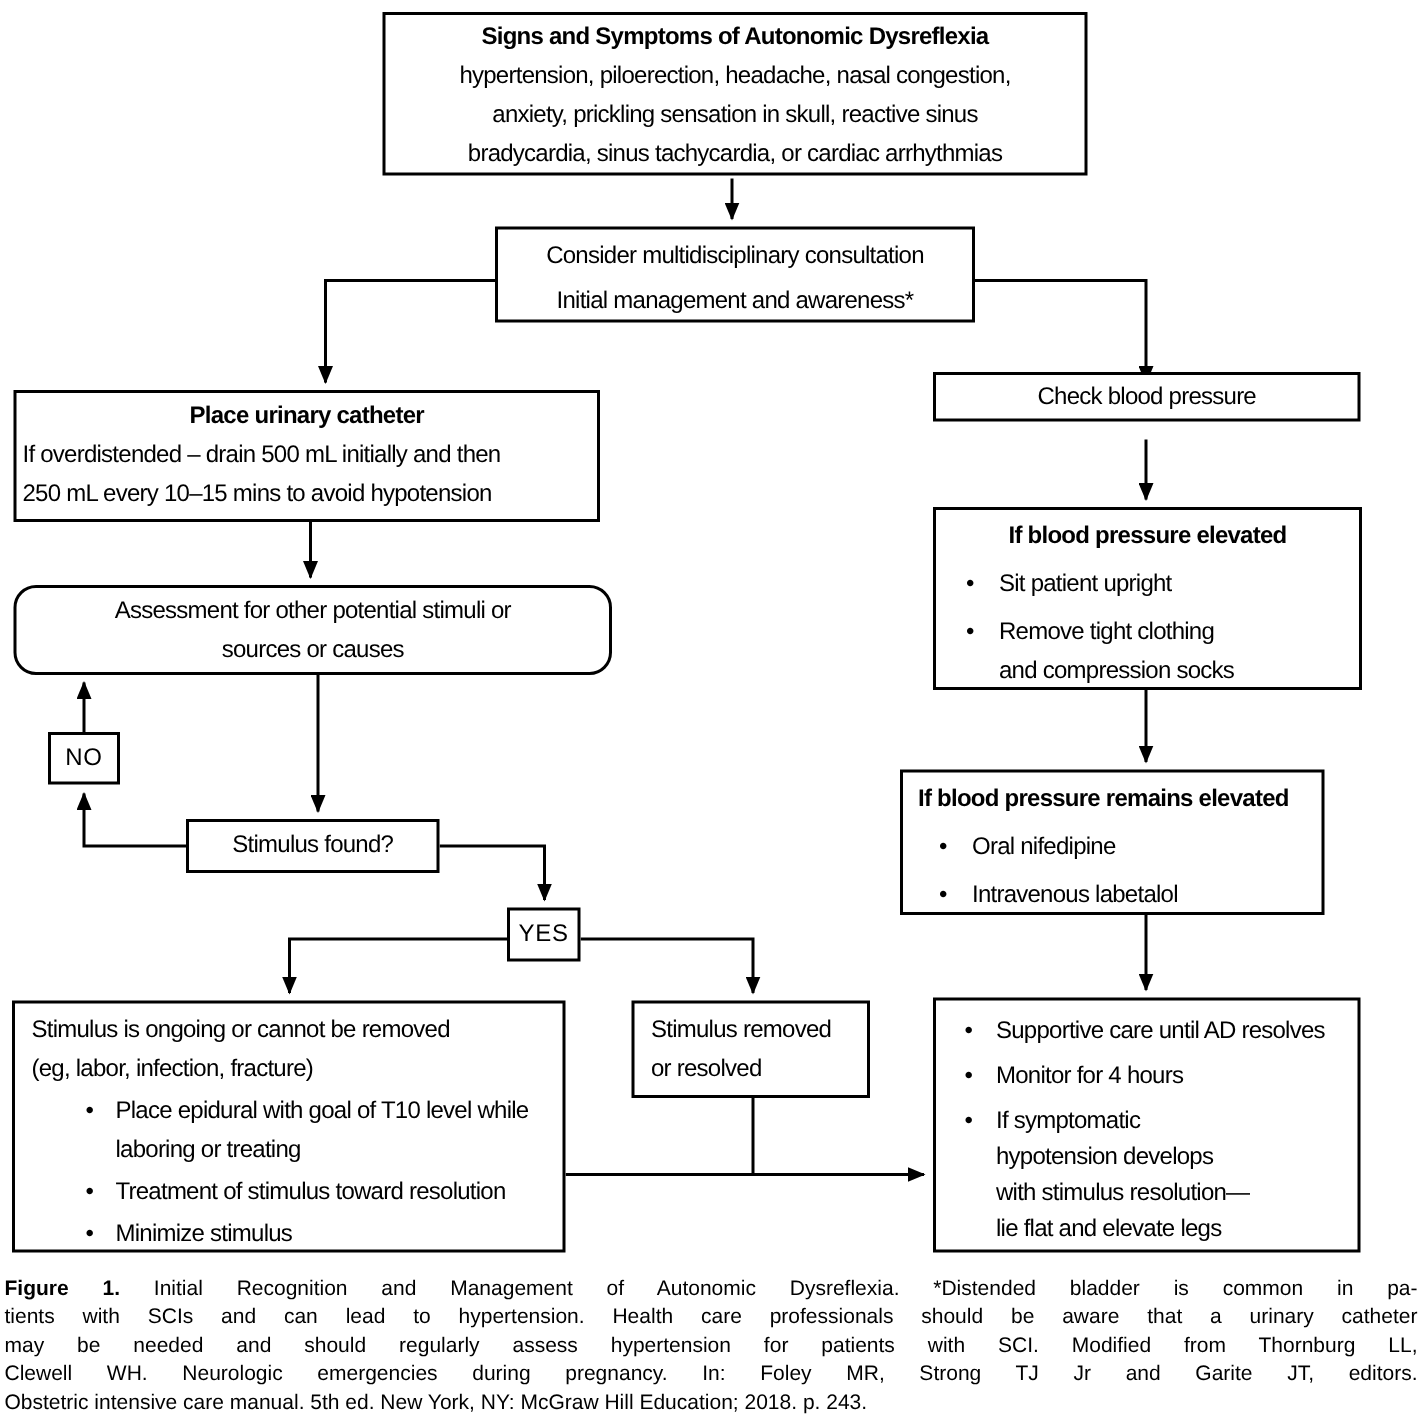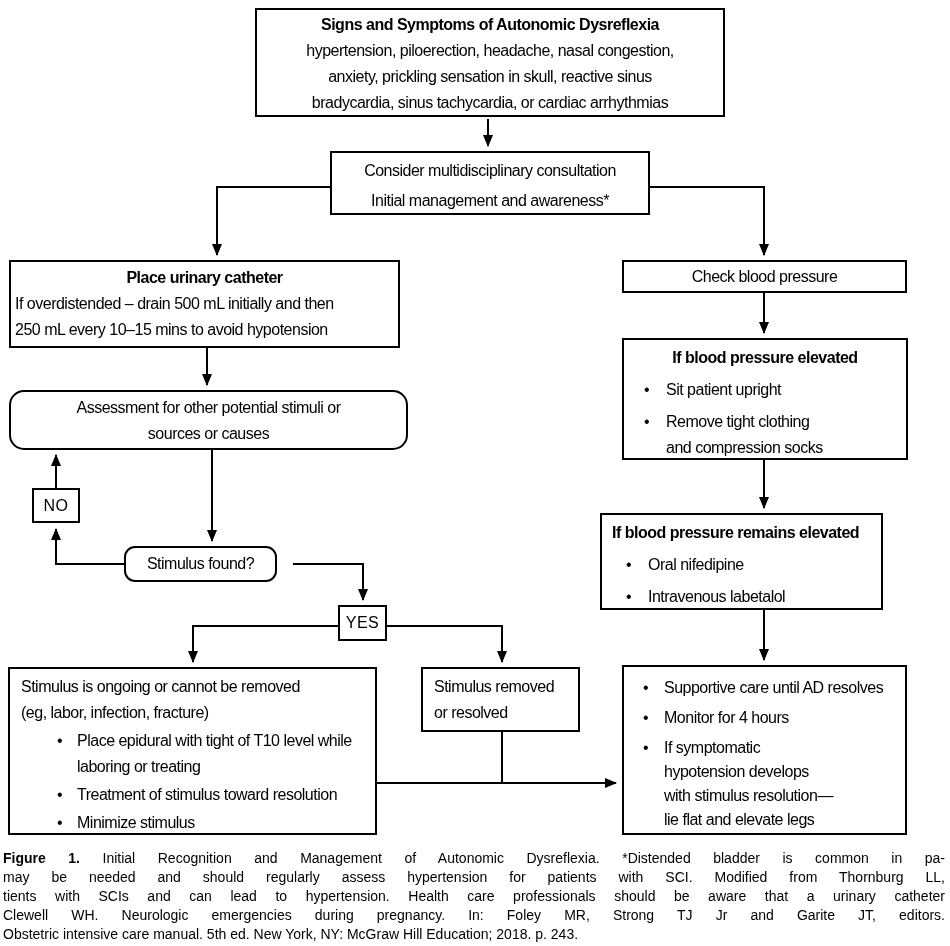--- a/index.html
+++ b/index.html
@@ -11,25 +11,25 @@
       font-size:16px;letter-spacing:-0.5px;line-height:26px;}
   .center{text-align:center;}
   .bold{font-weight:bold;}
   .pre{white-space:pre-line;}
   
   .b-signs{left:255px;top:8px;width:470px;height:109px;padding-top:2px;}
   .b-consult{left:330px;top:151px;width:320px;height:64px;padding-top:3px;line-height:30px;}
   .b-catheter{left:9px;top:260px;width:391px;height:88px;padding:3px 4px;}
   .b-assessment{left:9px;top:390px;width:399px;height:60px;padding-top:3px;border-radius:15px;}
   .b-no{left:32px;top:488px;width:48px;height:35px;line-height:31px;letter-spacing:.5px;}
-  .b-found{left:124px;top:546px;width:153px;height:36px;line-height:32px;border-radius:11px;}
+  .b-found{left:124px;top:546px;width:169px;height:36px;line-height:32px;}
   .b-yes{left:338px;top:605px;width:49px;height:36px;line-height:32px;letter-spacing:.5px;}
   .b-ongoing{left:8px;top:667px;width:369px;height:168px;padding:5px 4px 0 11px;}
   .b-removed{left:421px;top:667px;width:159px;height:65px;padding:5px 6px 0 11px;}
-  .b-checkbp{left:622px;top:260px;width:285px;height:33px;line-height:29px;}
+  .b-checkbp{left:622px;top:248px;width:285px;height:33px;line-height:29px;}
   .b-elevated{left:622px;top:338px;width:286px;height:122px;padding:5px 6px 0 6px;}
   .b-remains{left:600px;top:513px;width:283px;height:97px;padding:5px 10px 0 10px;}
   .b-supportive{left:622px;top:665px;width:285px;height:170px;padding:9px 4px 0 6px;}
   
   ul.blist{list-style:none;margin:0;padding:0;}
   ul.blist li{position:relative;white-space:pre-line;}
   ul.blist li::before{content:"\2022";position:absolute;}
   .b-ongoing ul.blist{margin-top:2px;}
   .b-ongoing li{padding-left:56px;margin-top:2px;}
   .b-ongoing li::before{left:36px;}
@@ -98,21 +98,21 @@
     <div class="bx b-no center">NO</div>
 
     <div class="bx b-found center">Stimulus found?</div>
 
     <div class="bx b-yes center">YES</div>
 
     <div class="bx b-ongoing">
       <div class="pre">Stimulus is ongoing or cannot be removed
 (eg, labor, infection, fracture)</div>
       <ul class="blist">
-        <li>Place epidural with tight of T10 level while
+        <li>Place epidural with goal of T10 level while
 laboring or treating</li>
         <li>Treatment of stimulus toward resolution</li>
         <li>Minimize stimulus</li>
       </ul>
     </div>
 
     <div class="bx b-removed pre">Stimulus removed
 or resolved</div>
 
     <div class="bx b-checkbp center">Check blood pressure</div>
@@ -142,18 +142,18 @@
 hypotension develops
 with stimulus resolution—
 lie flat and elevate legs</li>
       </ul>
     </div>
 
   </div>
 
   <div class="caption">
     <div class="cap-line"><span class="bold">Figure 1.</span><span> Initial Recognition and Management of Autonomic Dysreflexia. *Distended bladder is common in pa-</span></div>
+    <div class="cap-line">tients with SCIs and can lead to hypertension. Health care professionals should be aware that a urinary catheter</div>
     <div class="cap-line">may be needed and should regularly assess hypertension for patients with SCI. Modified from Thornburg LL,</div>
-    <div class="cap-line">tients with SCIs and can lead to hypertension. Health care professionals should be aware that a urinary catheter</div>
     <div class="cap-line">Clewell WH. Neurologic emergencies during pregnancy. In: Foley MR, Strong TJ Jr and Garite JT, editors.</div>
     <div class="cap-line last">Obstetric intensive care manual. 5th ed. New York, NY: McGraw Hill Education; 2018. p. 243.</div>
   </div>
 </div>
 
 </body></html>

